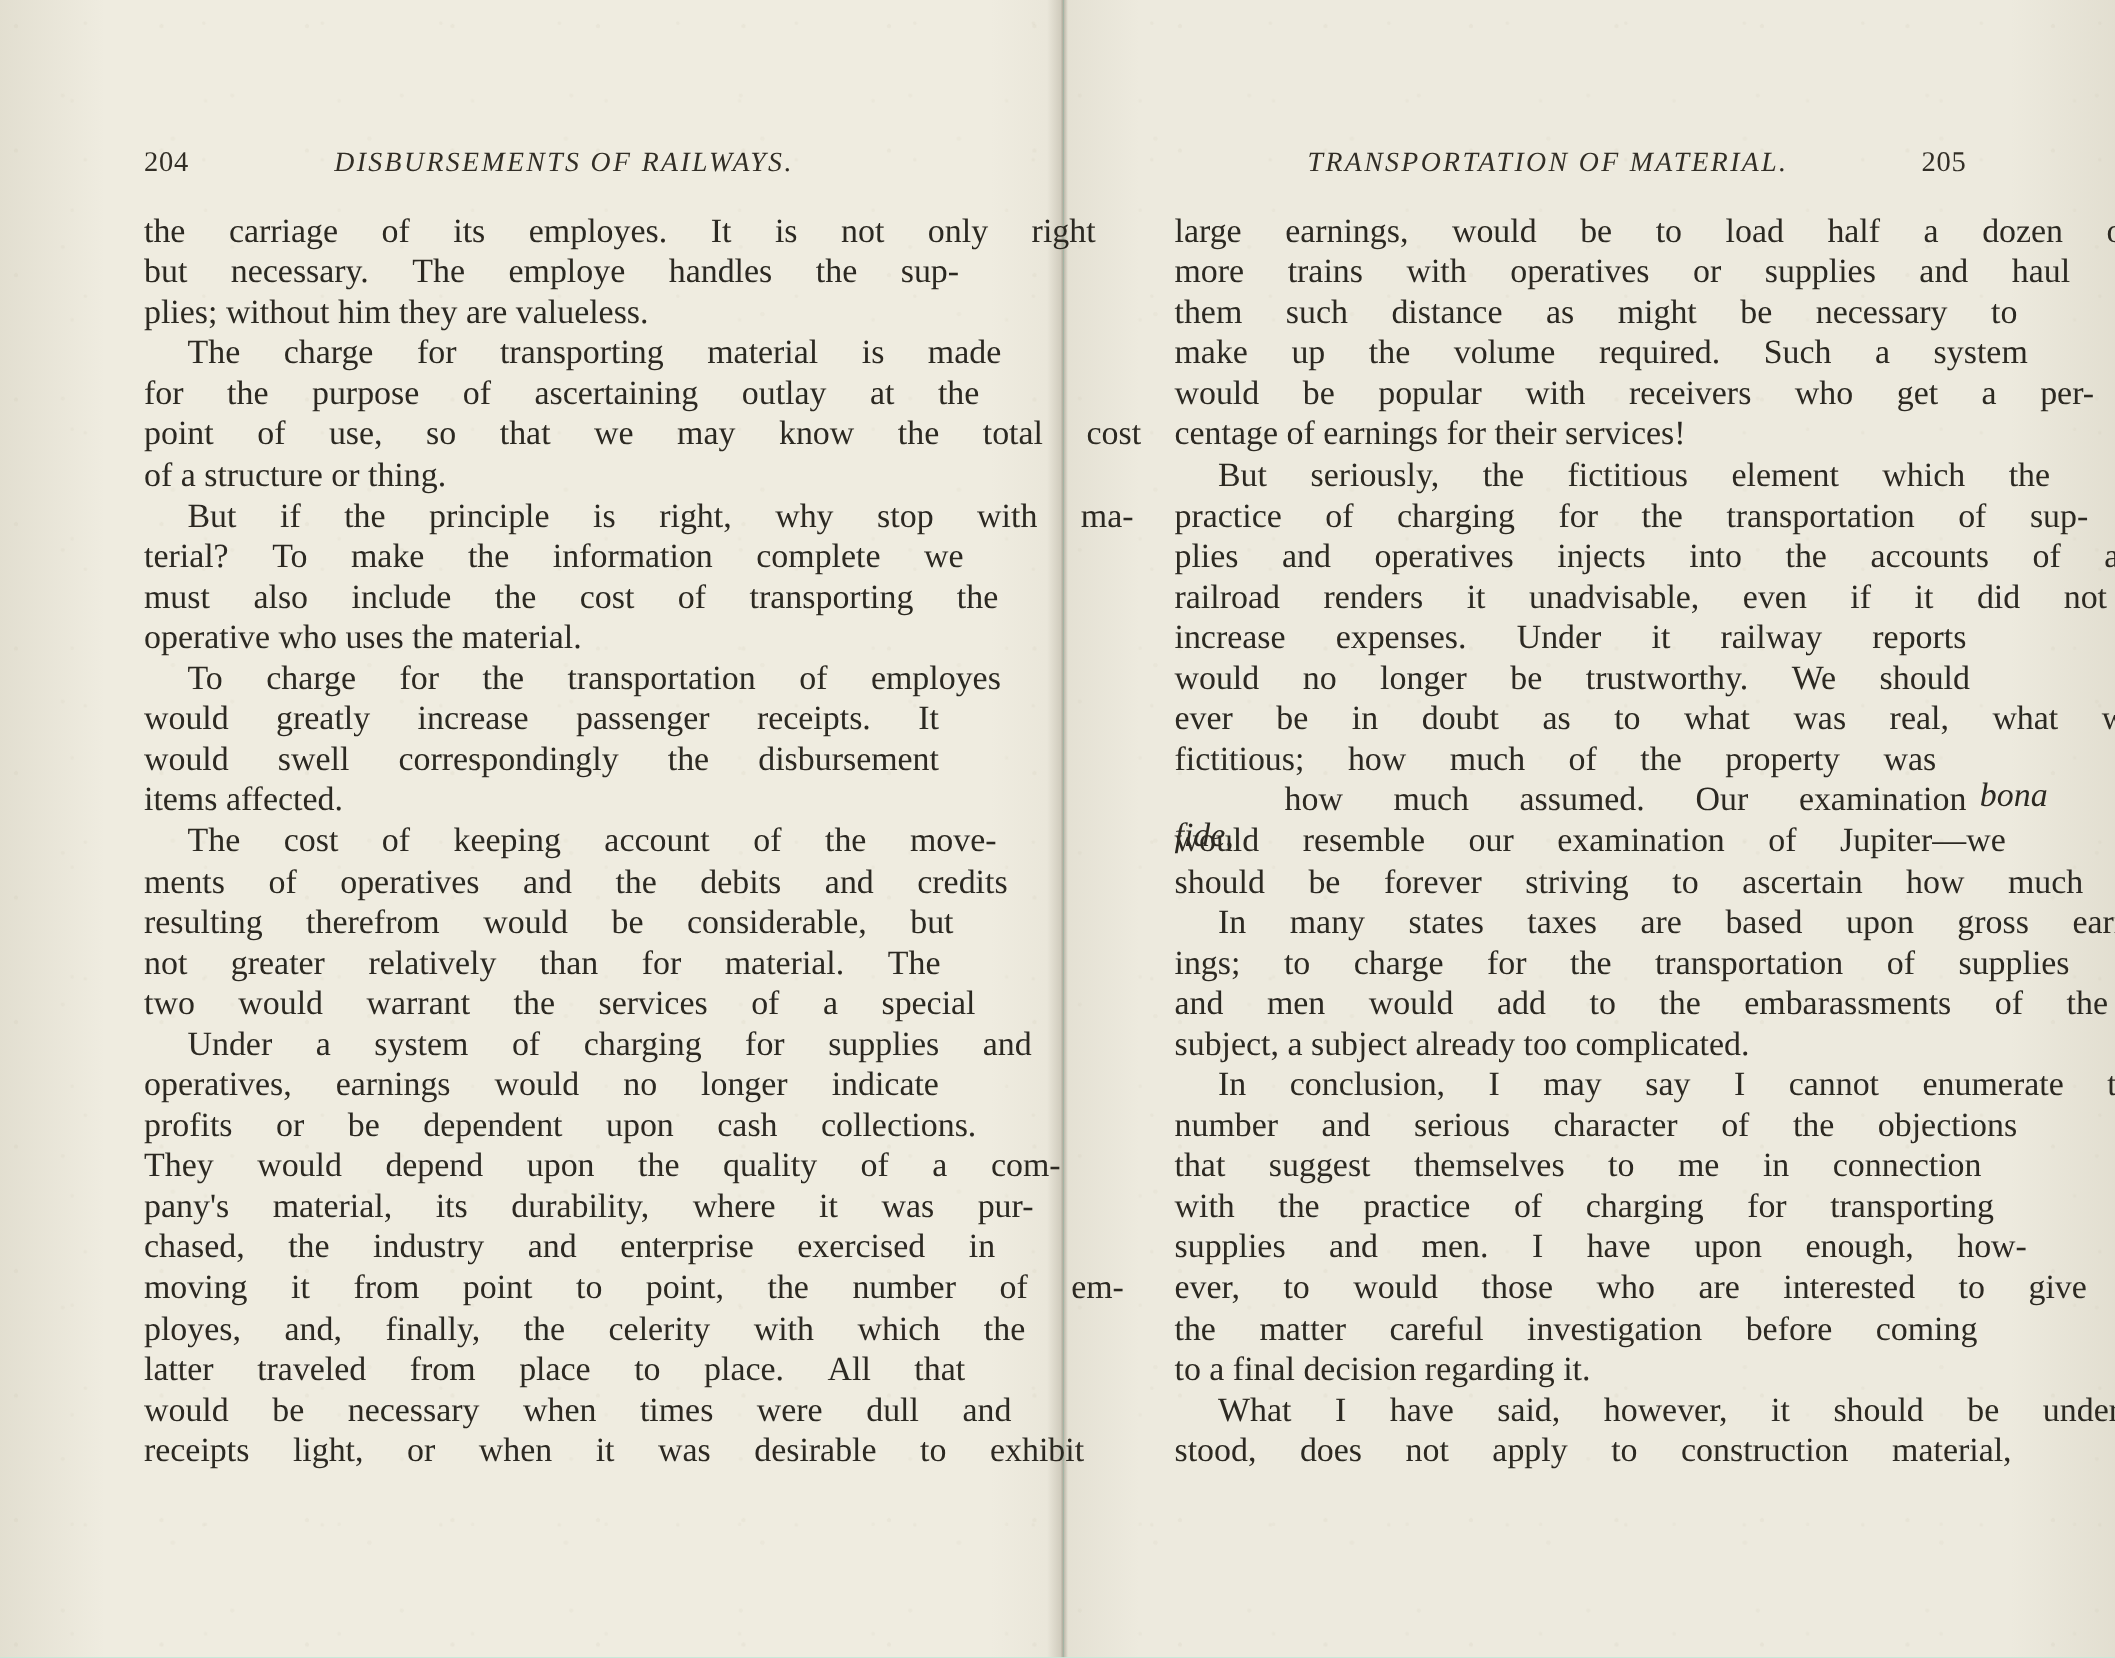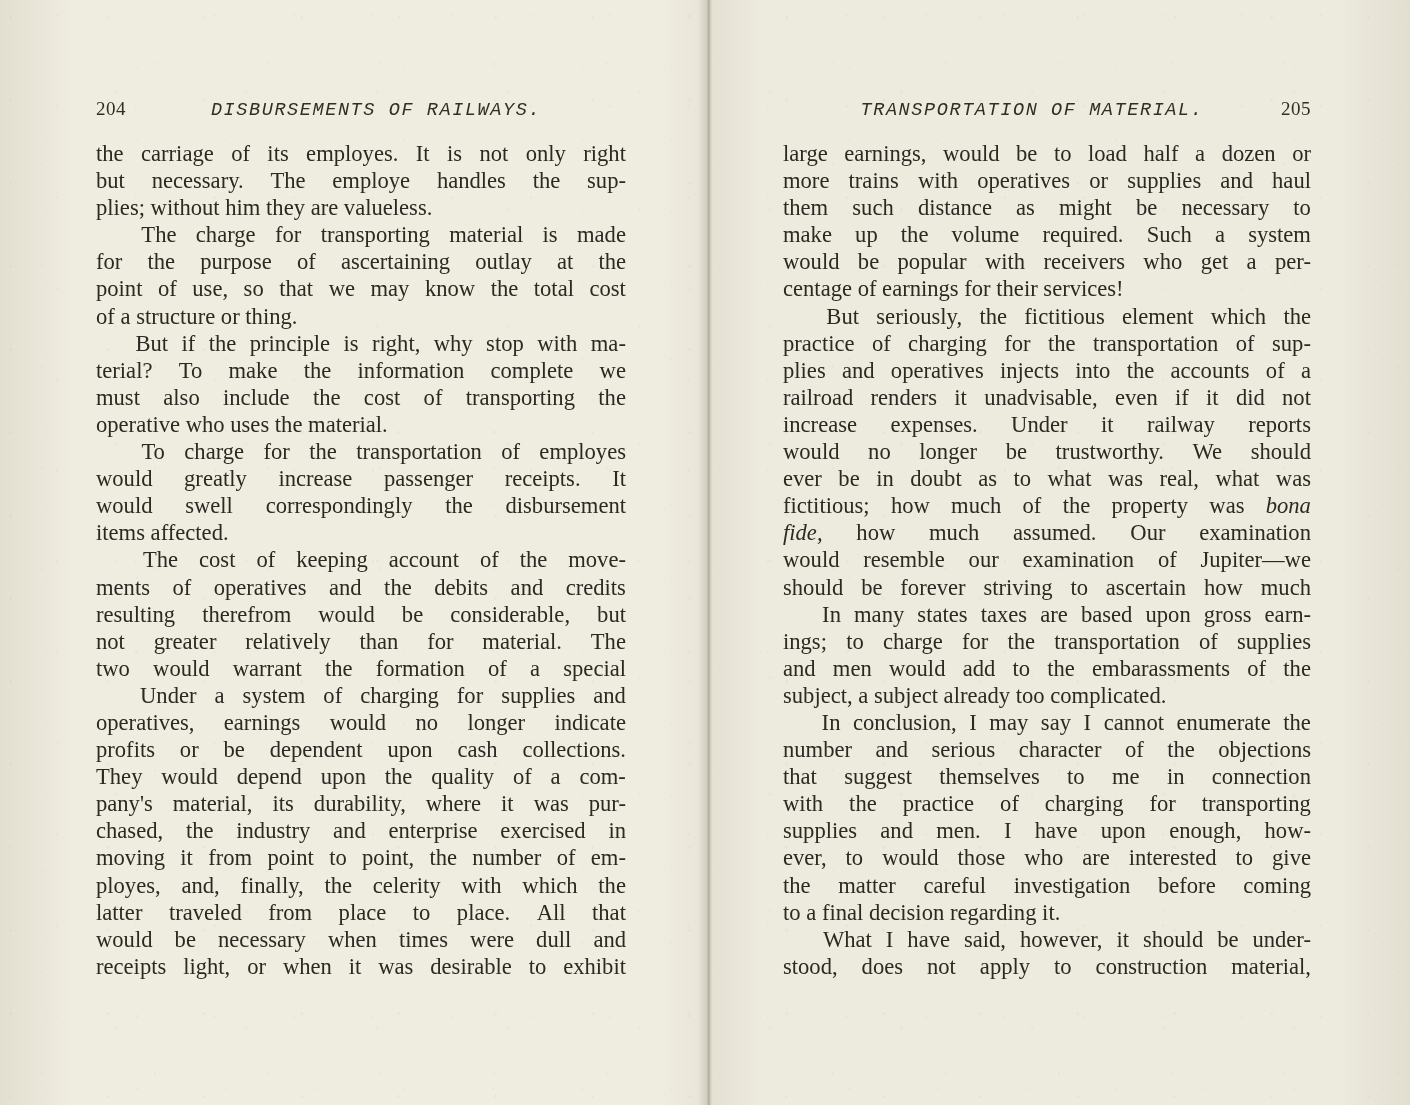--- a/index.html
+++ b/index.html
@@ -93,21 +93,20 @@
     white-space: nowrap;
   }
 
   .runtitle {
     flex: 1;
     text-align: center;
     font-style: italic;
     font-size: 18.5px;
     letter-spacing: 1.6px;
     white-space: nowrap;
-    font-family: Liberation Mono, monospace;
   }
 
   
   .column {
     position: absolute;
     top: 140px;
     font-size: 22.6px;
     line-height: 27.1px;
   }
   .column-left  { left: 96px;  width: 530px; }
@@ -116,25 +115,26 @@
   
   .ln {
     display: block;
     white-space: pre;
     height: 27.1px;
   }
   
   .ln.j {
     display: flex;
     justify-content: space-between;
+    gap: 29px;
   }
   .ln.j > span { white-space: pre; }
   .ln .ind { display: inline-block; width: 26px; }
 
-  .ital { font-style: italic; }
+  .ital { font-style: italic; margin-top: 24px; }
 </style>
 </head>
 <body>
 
 <div class="spread">
 
   <div class="leaf leaf-left"></div>
   <div class="leaf leaf-right"></div>
 
   <div class="grain"></div>
@@ -160,21 +160,21 @@
       <span class="ln j"><span>must</span><span>also</span><span>include</span><span>the</span><span>cost</span><span>of</span><span>transporting</span><span>the</span></span>
       <span class="ln">operative who uses the material.</span>
       <span class="ln j"><span class="ind"></span><span>To</span><span>charge</span><span>for</span><span>the</span><span>transportation</span><span>of</span><span>employes</span></span>
       <span class="ln j"><span>would</span><span>greatly</span><span>increase</span><span>passenger</span><span>receipts.</span><span>It</span></span>
       <span class="ln j"><span>would</span><span>swell</span><span>correspondingly</span><span>the</span><span>disbursement</span></span>
       <span class="ln">items affected.</span>
       <span class="ln j"><span class="ind"></span><span>The</span><span>cost</span><span>of</span><span>keeping</span><span>account</span><span>of</span><span>the</span><span>move-</span></span>
       <span class="ln j"><span>ments</span><span>of</span><span>operatives</span><span>and</span><span>the</span><span>debits</span><span>and</span><span>credits</span></span>
       <span class="ln j"><span>resulting</span><span>therefrom</span><span>would</span><span>be</span><span>considerable,</span><span>but</span></span>
       <span class="ln j"><span>not</span><span>greater</span><span>relatively</span><span>than</span><span>for</span><span>material.</span><span>The</span></span>
-      <span class="ln j"><span>two</span><span>would</span><span>warrant</span><span>the</span><span>formation</span><span>of</span><span>a</span><span>special</span></span>
+      <span class="ln j"><span>two</span><span>would</span><span>warrant</span><span>the</span><span>services</span><span>of</span><span>a</span><span>special</span></span>
       <span class="ln j"><span class="ind"></span><span>Under</span><span>a</span><span>system</span><span>of</span><span>charging</span><span>for</span><span>supplies</span><span>and</span></span>
       <span class="ln j"><span>operatives,</span><span>earnings</span><span>would</span><span>no</span><span>longer</span><span>indicate</span></span>
       <span class="ln j"><span>profits</span><span>or</span><span>be</span><span>dependent</span><span>upon</span><span>cash</span><span>collections.</span></span>
       <span class="ln j"><span>They</span><span>would</span><span>depend</span><span>upon</span><span>the</span><span>quality</span><span>of</span><span>a</span><span>com-</span></span>
       <span class="ln j"><span>pany's</span><span>material,</span><span>its</span><span>durability,</span><span>where</span><span>it</span><span>was</span><span>pur-</span></span>
       <span class="ln j"><span>chased,</span><span>the</span><span>industry</span><span>and</span><span>enterprise</span><span>exercised</span><span>in</span></span>
       <span class="ln j"><span>moving</span><span>it</span><span>from</span><span>point</span><span>to</span><span>point,</span><span>the</span><span>number</span><span>of</span><span>em-</span></span>
       <span class="ln j"><span>ployes,</span><span>and,</span><span>finally,</span><span>the</span><span>celerity</span><span>with</span><span>which</span><span>the</span></span>
       <span class="ln j"><span>latter</span><span>traveled</span><span>from</span><span>place</span><span>to</span><span>place.</span><span>All</span><span>that</span></span>
       <span class="ln j"><span>would</span><span>be</span><span>necessary</span><span>when</span><span>times</span><span>were</span><span>dull</span><span>and</span></span>

